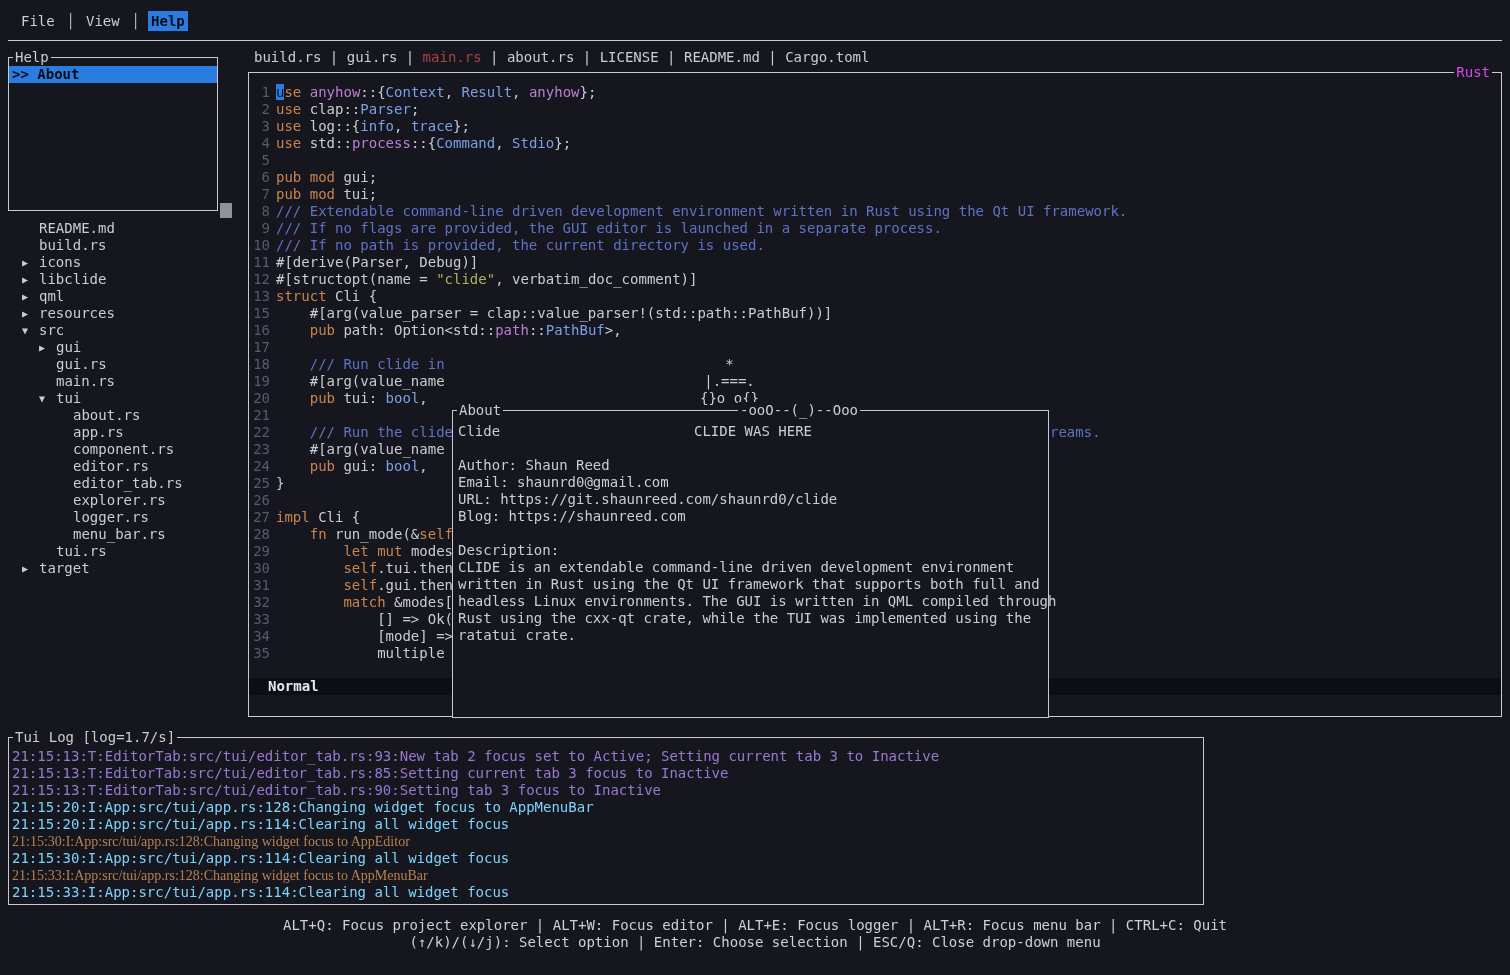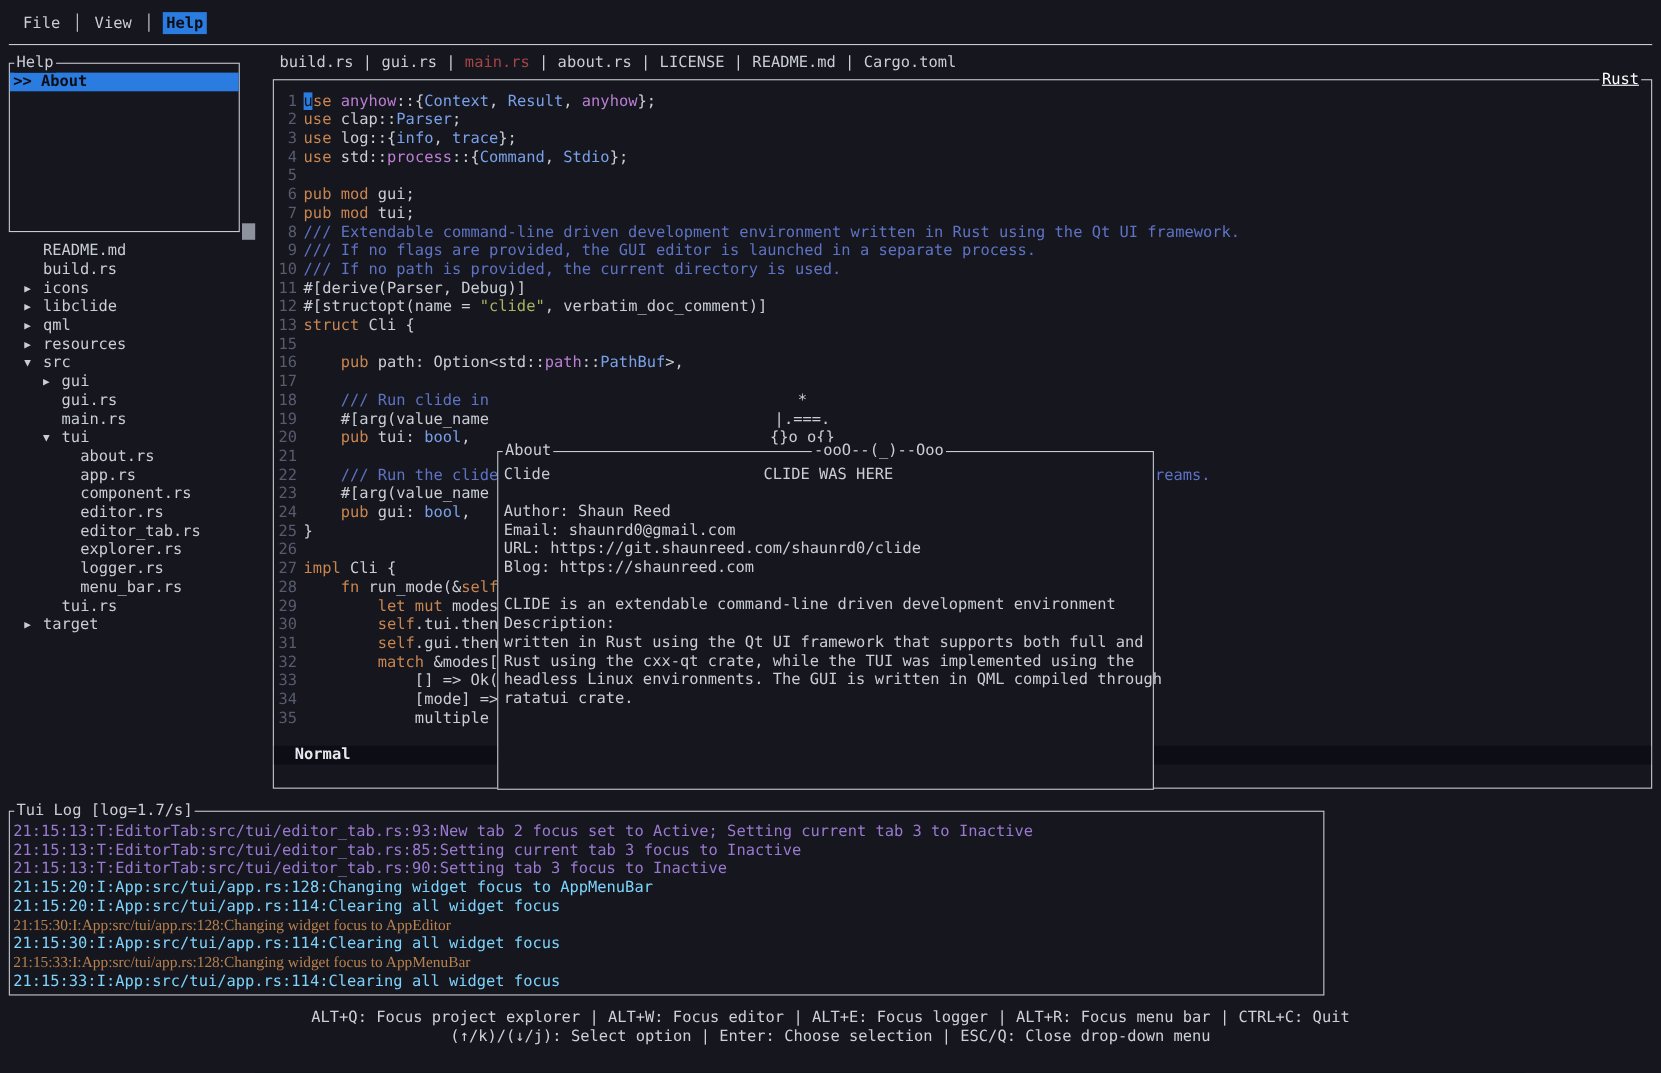--- a/index.html
+++ b/index.html
@@ -29,21 +29,21 @@
   
   .tree { left:8px; top:220px; width:232px; }
   .tree-row { height:17px; line-height:17px; display:flex; align-items:center; white-space:pre; }
   .tree-arrow { display:inline-block; width:17px; font-size:10px; flex:none; }
   .tree-label { white-space:pre; }
 
   
   .tabbar { left:254px; top:49px; white-space:pre; }
   .tab.active { color:#a64545; }
   .editor-frame { left:248px; top:72px; width:1254px; height:645px; border:1px solid #c7cad0; background:#15161e; }
-  .lang-badge { position:absolute; top:-9px; right:9px; background:#15161e; padding:0 2px; color:#ffffff;text-decoration:underline; }
+  .lang-badge { position:absolute; top:-9px; right:9px; background:#15161e; padding:0 2px; color:#d946ef; }
   .code-area { position:absolute; left:0; top:0; right:0; padding-top:11px; }
   .code-row { height:17px; line-height:17px; display:flex; position:relative; }
   .gutter { width:21px; flex:none; text-align:right; color:#565b6e; }
   .code-text { margin-left:6px; white-space:pre; }
   .rx { position:absolute; top:0; white-space:pre; }
   .c-d   { color:#c9cdd4; }
   .c-kw  { color:#c9854f; }
   .c-mag { color:#bb7fd4; }
   .c-blu { color:#7aa0e8; }
   .c-com { color:#5e73c4; }
@@ -163,20 +163,21 @@
       <div class="code-row">
         <span class="gutter">12</span>
         <span class="code-text"><span class="c-d">#[structopt(name = </span><span class="c-str">"clide"</span><span class="c-d">, verbatim_doc_comment)]</span></span>
       </div>
       <div class="code-row">
         <span class="gutter">13</span>
         <span class="code-text"><span class="c-kw">struct</span><span class="c-d"> Cli {</span></span>
       </div>
       <div class="code-row">
         <span class="gutter">15</span>
+        <span class="code-text"><span class="c-d">    #[arg(value_parser = clap::value_parser!(std::path::PathBuf))]</span></span>
       </div>
       <div class="code-row">
         <span class="gutter">16</span>
         <span class="code-text"><span class="c-kw">    pub</span><span class="c-d"> path: Option&lt;std::</span><span class="c-mag">path</span><span class="c-d">::</span><span class="c-blu">PathBuf</span><span class="c-d">&gt;,</span></span>
       </div>
       <div class="code-row">
         <span class="gutter">17</span>
         <span class="code-text"></span>
       </div>
       <div class="code-row">
@@ -268,25 +269,25 @@
     <span class="box-title">About</span>
     <span class="box-decor">-ooO--(_)--Ooo</span>
     <div class="about-lines">
         <div class="about-line">Clide                       CLIDE WAS HERE</div>
         <div class="about-line"></div>
         <div class="about-line">Author: Shaun Reed</div>
         <div class="about-line">Email: shaunrd0@gmail.com</div>
         <div class="about-line">URL: https://git.shaunreed.com/shaunrd0/clide</div>
         <div class="about-line">Blog: https://shaunreed.com</div>
         <div class="about-line"></div>
+        <div class="about-line">Description:</div>
         <div class="about-line">CLIDE is an extendable command-line driven development environment</div>
-        <div class="about-line">Description:</div>
         <div class="about-line">written in Rust using the Qt UI framework that supports both full and</div>
+        <div class="about-line">headless Linux environments. The GUI is written in QML compiled through</div>
         <div class="about-line">Rust using the cxx-qt crate, while the TUI was implemented using the</div>
-        <div class="about-line">headless Linux environments. The GUI is written in QML compiled through</div>
         <div class="about-line">ratatui crate.</div>
       </div>
   </div>
 </div>
 
 <div class="abs logbox">
   <span class="box-title">Tui Log [log=1.7/s]</span>
   <div class="log-lines">
       <div class="log-line log-purple">21:15:13:T:EditorTab:src/tui/editor_tab.rs:93:New tab 2 focus set to Active; Setting current tab 3 to Inactive</div>
       <div class="log-line log-purple">21:15:13:T:EditorTab:src/tui/editor_tab.rs:85:Setting current tab 3 focus to Inactive</div>

